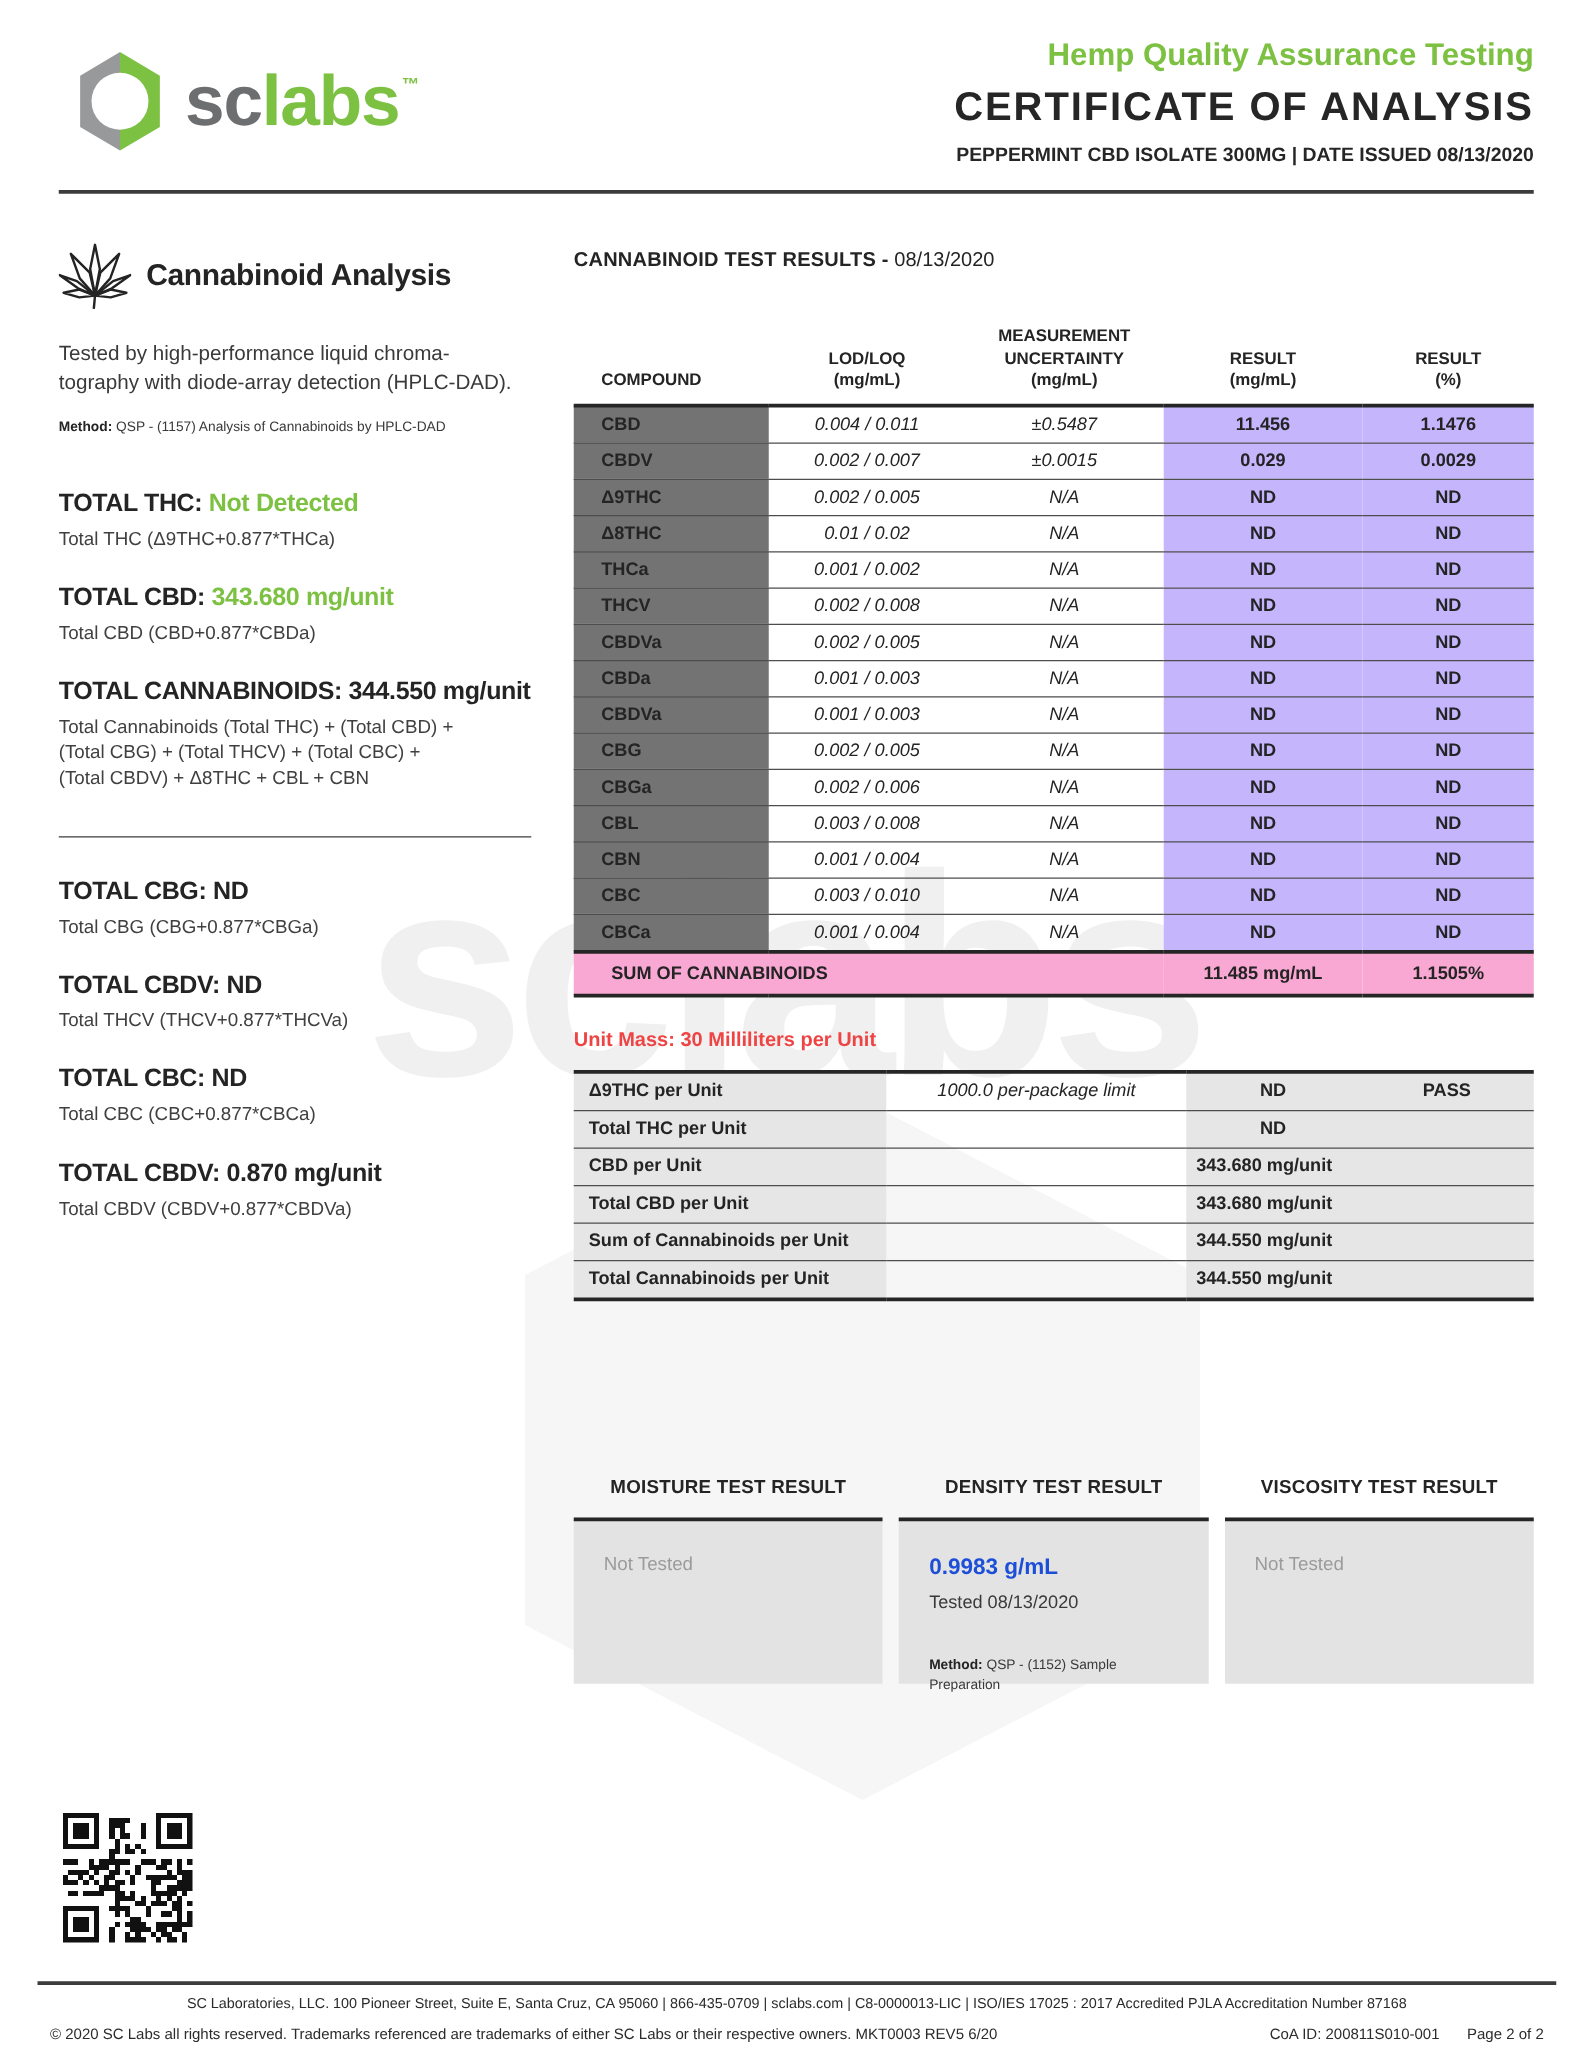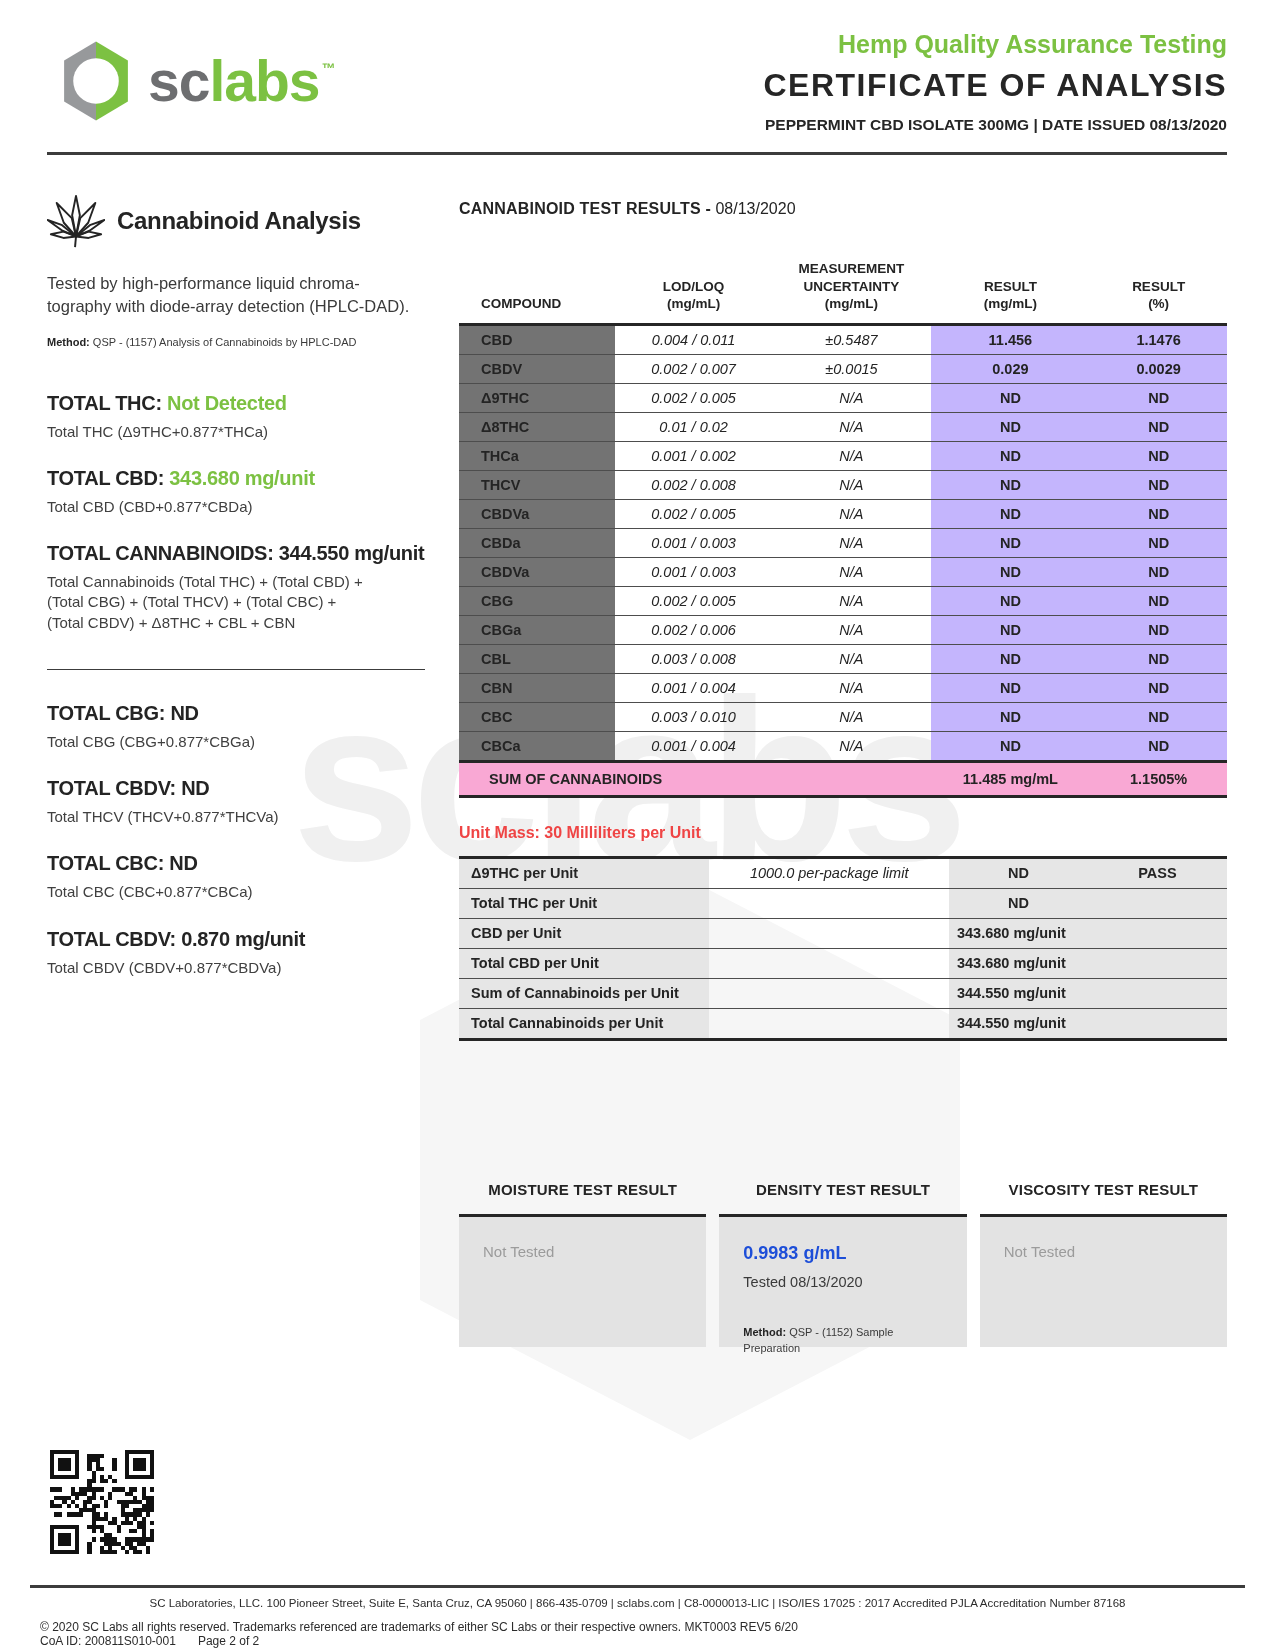--- a/index.html
+++ b/index.html
@@ -75,21 +75,21 @@
   .box-value{font-size:18px;font-weight:bold;color:#1d4ed8;}
   .box-tested{font-size:14.5px;color:#3a3a3a;margin-top:10px;}
   .box-method{font-size:11px;color:#3a3a3a;margin-top:34px;line-height:1.5;width:180px;}
   .box-method b{color:#242424;}
 
   
   .qr{position:absolute;left:50px;top:1450px;}
   .footer-rule{position:absolute;left:30px;top:1585px;width:1215px;height:3px;background:#3c3c3c;}
   .footer-line1{position:absolute;left:30px;top:1597px;width:1215px;text-align:center;font-size:11.5px;color:#2b2b2b;}
   .footer-line2{position:absolute;left:40px;top:1620px;width:1195px;display:flex;justify-content:space-between;
-                font-size:12px;color:#2b2b2b;flex-direction:column;}
+                font-size:12px;color:#2b2b2b;}
   .footer-right{display:flex;gap:22px;}
 </style>
 </head>
 <body>
 
 <div class="page">
 
   <div class="wm wm-text">sclabs</div>
   <div class="wm wm-hex"></div>
 

